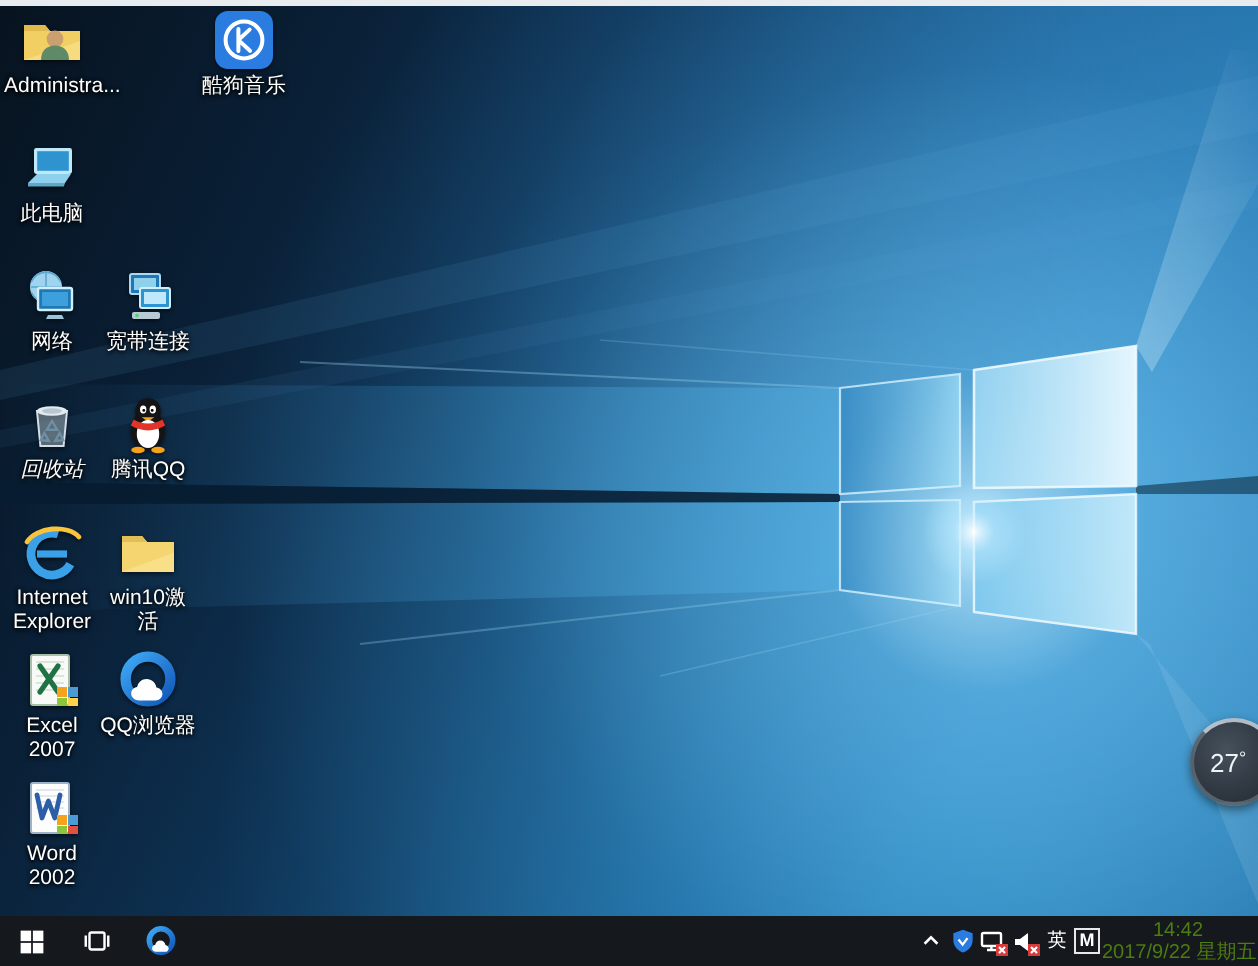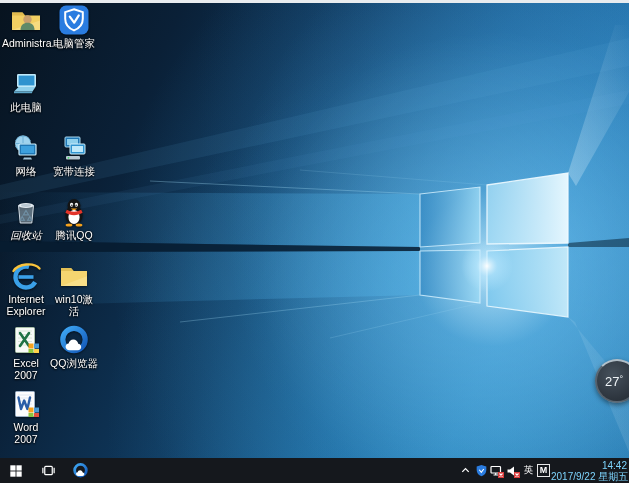--- a/index.html
+++ b/index.html
@@ -31,21 +31,21 @@
     display:flex;align-items:center;}
   .tb-left{display:flex;align-items:center;height:100%;}
   .tb-btn{background:transparent;border:none;width:30px;height:25px;margin:0 1px;padding:0;
     display:flex;align-items:center;justify-content:center;cursor:pointer;}
   .tb-btn span{display:flex;}
   .tb-right{margin-left:auto;display:flex;align-items:center;height:100%;}
   .tray{width:16px;height:25px;display:flex;align-items:center;justify-content:center;color:#fff;}
   .tray.ime{font-size:9.5px;width:15px;}
   .tray.ime-m{font-size:9px;width:15px;}
   .tray.ime-m div{border:1px solid #e8e8e8;width:11px;height:11px;line-height:11px;text-align:center;font-weight:bold;}
-  .clock{width:76px;text-align:right;color:#7dd3fc;padding-right:2px;line-height:11px;overflow:hidden;white-space:nowrap;}
+  .clock{width:76px;text-align:center;color:#4d7c0f;padding-right:2px;line-height:11px;overflow:hidden;white-space:nowrap;}
   .clock .t{font-size:10px;}
   .clock .d{font-size:10px;}
 </style>
 </head>
 <body>
 
 <div class="screen">
   <div class="top-strip"></div>
 
   <div class="wallpaper">
@@ -103,29 +103,29 @@
           <svg viewBox="0 0 32 32">
             <path d="M2 8.5h10.5l2.5 3H30V26H2z" fill="#f2cf62"></path>
             <path d="M2 8.5h10.5l2.5 3H2z" fill="#e0ba4e"></path>
             <path d="M2 26l28-9.5V26z" fill="#f8e08c" opacity=".7"></path>
             <circle cx="17.5" cy="15.5" r="4.2" fill="#caa06e"></circle>
             <path d="M10.5 26c0-5 3.2-7.3 7-7.3s7 2.3 7 7.3z" fill="#5f8a68"></path>
           </svg>
         </div>
         <div class="icon-label">Administra...</div>
       </div>
-      <div class="icon-cell" style="left: 50px; top: 4px;">
+      <div class="icon-cell" style="left: 98px; top: 4px;">
         <div class="icon-art">
           <svg viewBox="0 0 32 32">
             <rect x="1.5" y="1.5" width="29" height="29" rx="6.5" fill="#2a7ce0"></rect>
-            <path d="M16 5.2l8.8 2.9v6.6c0 5.6-3.6 9.6-8.8 11.7-5.2-2.1-8.8-6.1-8.8-11.7V8.1z" fill="none" stroke="#fff" stroke-width="2"></path>
-            <path d="M11.8 12.6l4.4 6 4.6-7.2" fill="none" stroke="#fff" stroke-width="2.2" stroke-linecap="round" stroke-linejoin="round"></path>
-          </svg>
-        </div>
-        <div class="icon-label">电脑管家</div>
+            <circle cx="16" cy="16" r="9.2" fill="none" stroke="#fff" stroke-width="2"></circle>
+            <path d="M13.2 10.5v11M13.2 16l5.6-5.2M13.4 16.2l5.6 5.2" fill="none" stroke="#fff" stroke-width="2" stroke-linecap="round"></path>
+          </svg>
+        </div>
+        <div class="icon-label">酷狗音乐</div>
       </div>
       <div class="icon-cell" style="left: 2px; top: 68px;">
         <div class="icon-art">
           <svg viewBox="0 0 32 32">
             <rect x="7" y="6" width="19" height="13" rx="1.2" fill="#bfe9fa"></rect>
             <rect x="8.6" y="7.6" width="15.8" height="9.8" fill="#2f93cf"></rect>
             <path d="M4 23.5l4.5-4.5h17l-3 4.5z" fill="#8fd0ec"></path>
             <path d="M4 23.5h18.5l-0.6 1.8H4z" fill="#5fa7c9"></path>
           </svg>
         </div>
@@ -239,21 +239,21 @@
           <svg viewBox="0 0 32 32">
             <rect x="5.5" y="3.5" width="19" height="25" rx="1" fill="#fdfdfd" stroke="#9fb3c8" stroke-width="1"></rect>
             <path d="M8 7h14M8 10h14M8 13h14M8 16h14" stroke="#d8e2ec" stroke-width="0.8"></path>
             <path d="M8.5 9.5L11 21l3.2-8.5L17.4 21 20 9.5" fill="none" stroke="#2b5ea7" stroke-width="2.4" stroke-linecap="round" stroke-linejoin="round"></path>
             <rect x="18.5" y="19.5" width="5" height="5" fill="#f6a21c"></rect>
             <rect x="24" y="19.5" width="5" height="5" fill="#4a9ad4"></rect>
             <rect x="18.5" y="25" width="5" height="4" fill="#8cc63f"></rect>
             <rect x="24" y="25" width="5" height="4" fill="#e34f3f"></rect>
           </svg>
         </div>
-        <div class="icon-label">Word 2007</div>
+        <div class="icon-label">Word 2002</div>
       </div>
     </div>
 
   <div class="widget">
     <span>27</span>
       <span class="deg">°</span>
   </div>
 
   <div class="taskbar">
     <div class="tb-left">

